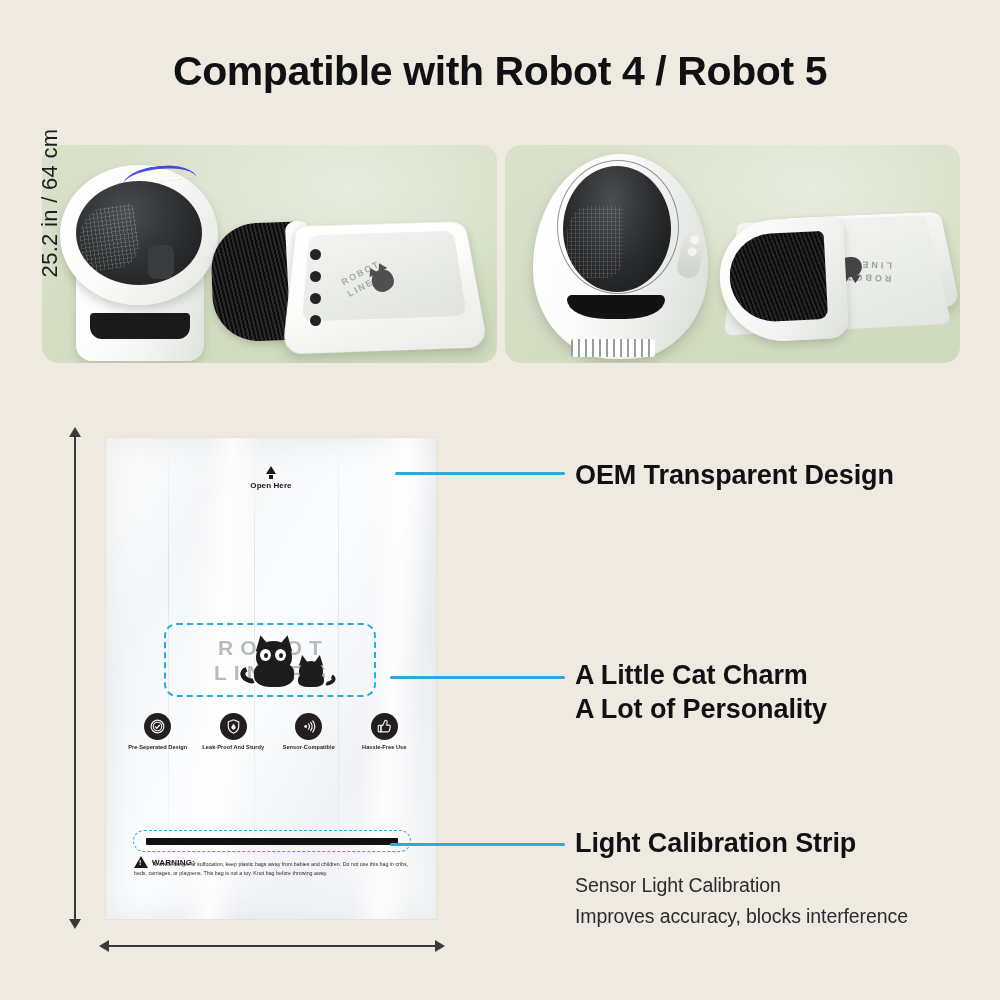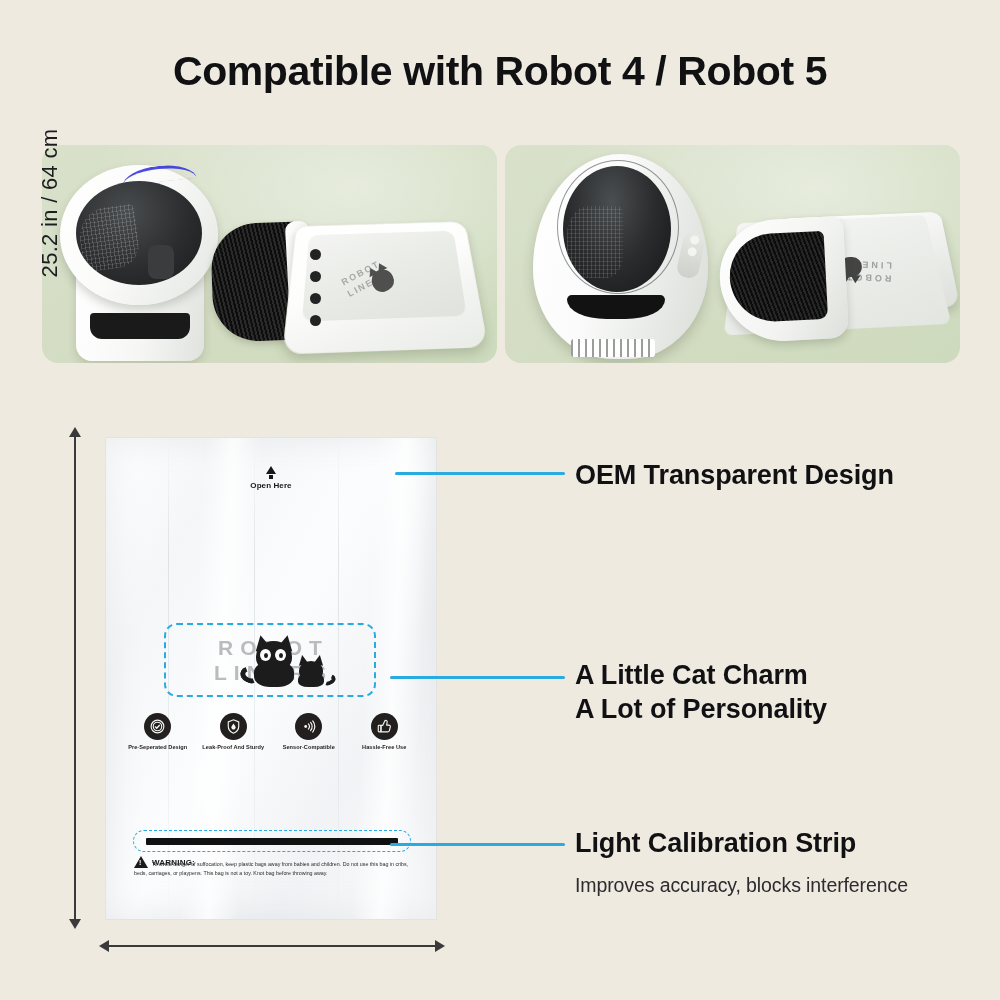--- a/index.html
+++ b/index.html
@@ -838,17 +838,18 @@
   </div>
 
   <div class="callout co2">
     <h2>A Little Cat Charm</h2>
     <h2>A Lot of Personality</h2>
   </div>
 
   <div class="callout co3">
     <h2>Light Calibration Strip</h2>
     <div class="body-lines">
+      <p>Sensor Light Calibration</p>
       <p>Improves accuracy, blocks interference</p>
     </div>
   </div>
 
 </div>
 
 </body></html>

